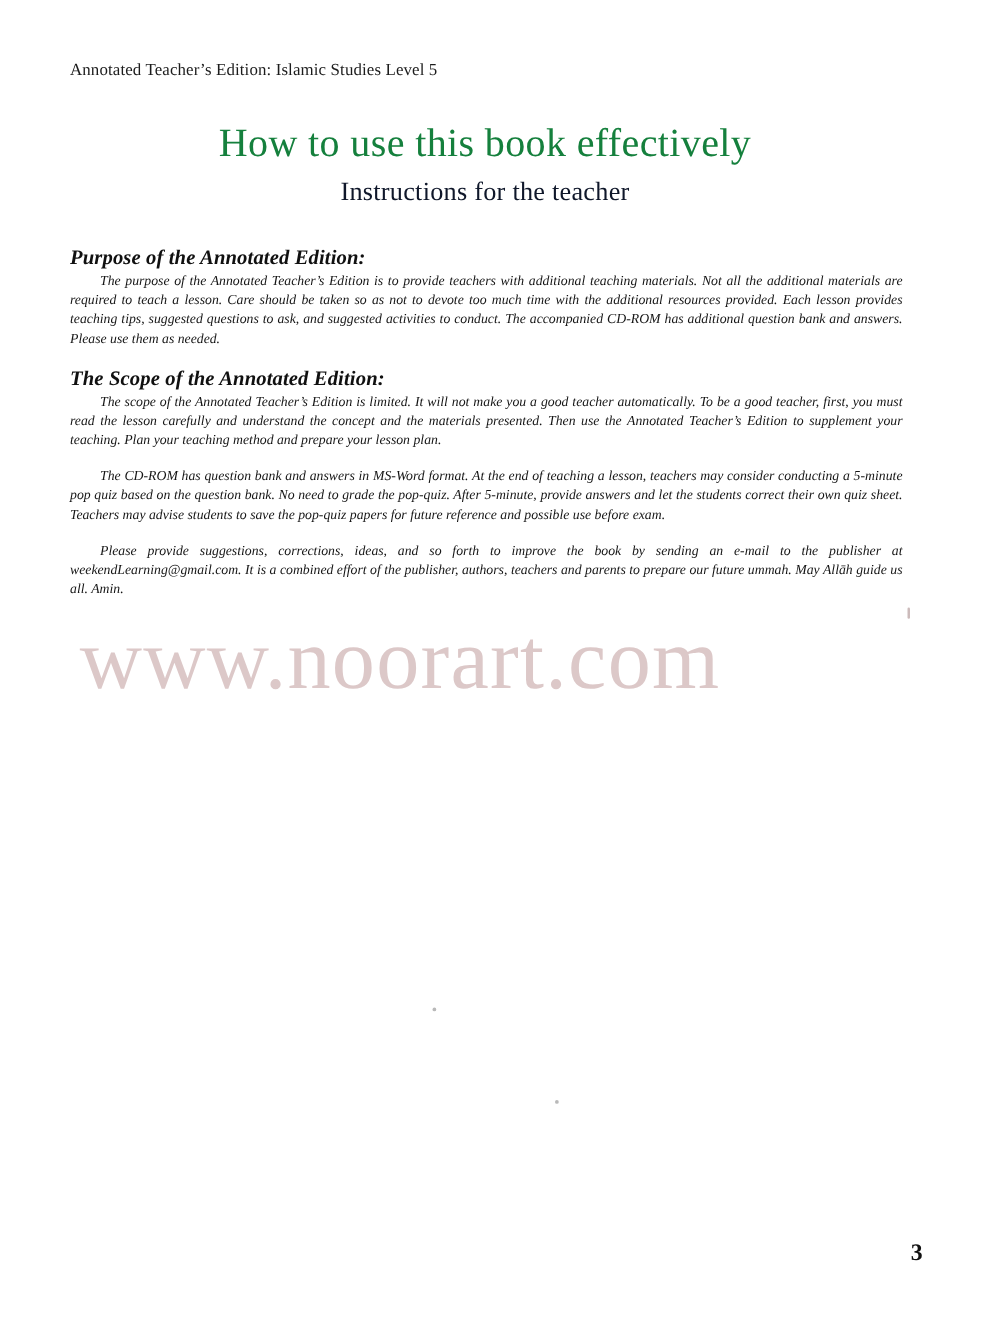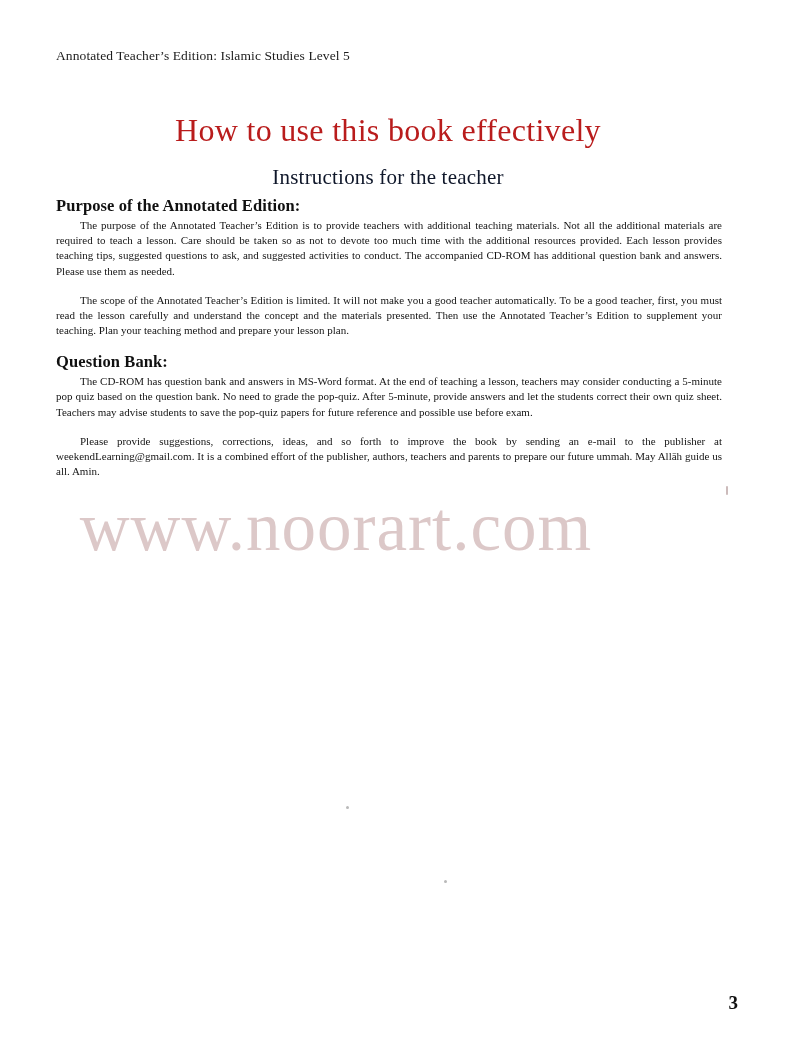--- a/index.html
+++ b/index.html
@@ -33,35 +33,36 @@
     top: 96px;
     left: 56px;
     width: 664px;
     text-align: center;
   }
   .doc-title {
     font-size: 32px;
     font-weight: 400;
     letter-spacing: 0.3px;
     line-height: 1.15;
-    margin: 16px;
-    color: #b91c1c;
+    margin: 0;
+    color: #15803d;
   }
   .doc-subtitle {
     font-size: 21px;
     font-weight: 400;
     margin: 8px 0 0 0;
     letter-spacing: 0.2px;
     color: #0f172a;
   }
   .content {
     position: absolute;
     top: 196px;
     left: 56px;
     width: 666px;
+    font-style: italic;
   }
   .section {
     margin-bottom: 14px;
   }
   .section-heading {
     font-size: 16.5px;
     font-weight: bold;
     margin: 0 0 2px 0;
     letter-spacing: 0.1px;
     color: #101010;
@@ -78,21 +79,21 @@
   .page-number {
     position: absolute;
     right: 62px;
     bottom: 40px;
     font-size: 19px;
     font-weight: bold;
     color: #111;
   }
   .watermark {
     position: absolute;
-    left: 16px;
+    left: 0;
     top: 488px;
     width: 640px;
     text-align: center;
     font-family: "Liberation Serif", serif;
     font-size: 69px;
     letter-spacing: 1px;
     color: rgba(168, 118, 118, 0.40);
     pointer-events: none;
     user-select: none;
     white-space: nowrap;
@@ -119,25 +120,25 @@
   </div>
 
   <div class="content">
 
     <div class="section">
       <p class="section-heading">Purpose of the Annotated Edition:</p>
       <p class="section-body">The purpose of the Annotated Teacher’s Edition is to provide teachers with additional teaching materials. Not all the additional materials are required to teach a lesson. Care should be taken so as not to devote too much time with the additional resources provided. Each lesson provides teaching tips, suggested questions to ask, and suggested activities to conduct. The accompanied CD-ROM has additional question bank and answers. Please use them as needed.</p>
     </div>
 
     <div class="section">
+      <p class="section-heading">The Scope of the Annotated Edition:</p>
       <p class="section-body">The scope of the Annotated Teacher’s Edition is limited. It will not make you a good teacher automatically. To be a good teacher, first, you must read the lesson carefully and understand the concept and the materials presented. Then use the Annotated Teacher’s Edition to supplement your teaching. Plan your teaching method and prepare your lesson plan.</p>
     </div>
 
     <div class="section">
-      <p class="section-heading">Question Bank:</p>
       <p class="section-body">The CD-ROM has question bank and answers in MS-Word format. At the end of teaching a lesson, teachers may consider conducting a 5-minute pop quiz based on the question bank. No need to grade the pop-quiz. After 5-minute, provide answers and let the students correct their own quiz sheet. Teachers may advise students to save the pop-quiz papers for future reference and possible use before exam.</p>
     </div>
 
     <div class="section">
       <p class="section-body">Please provide suggestions, corrections, ideas, and so forth to improve the book by sending an e-mail to the publisher at weekendLearning@gmail.com. It is a combined effort of the publisher, authors, teachers and parents to prepare our future ummah. May Allāh guide us all. Amin.</p>
     </div>
 
   </div>
 
   <div class="watermark">www.noorart.com</div>

